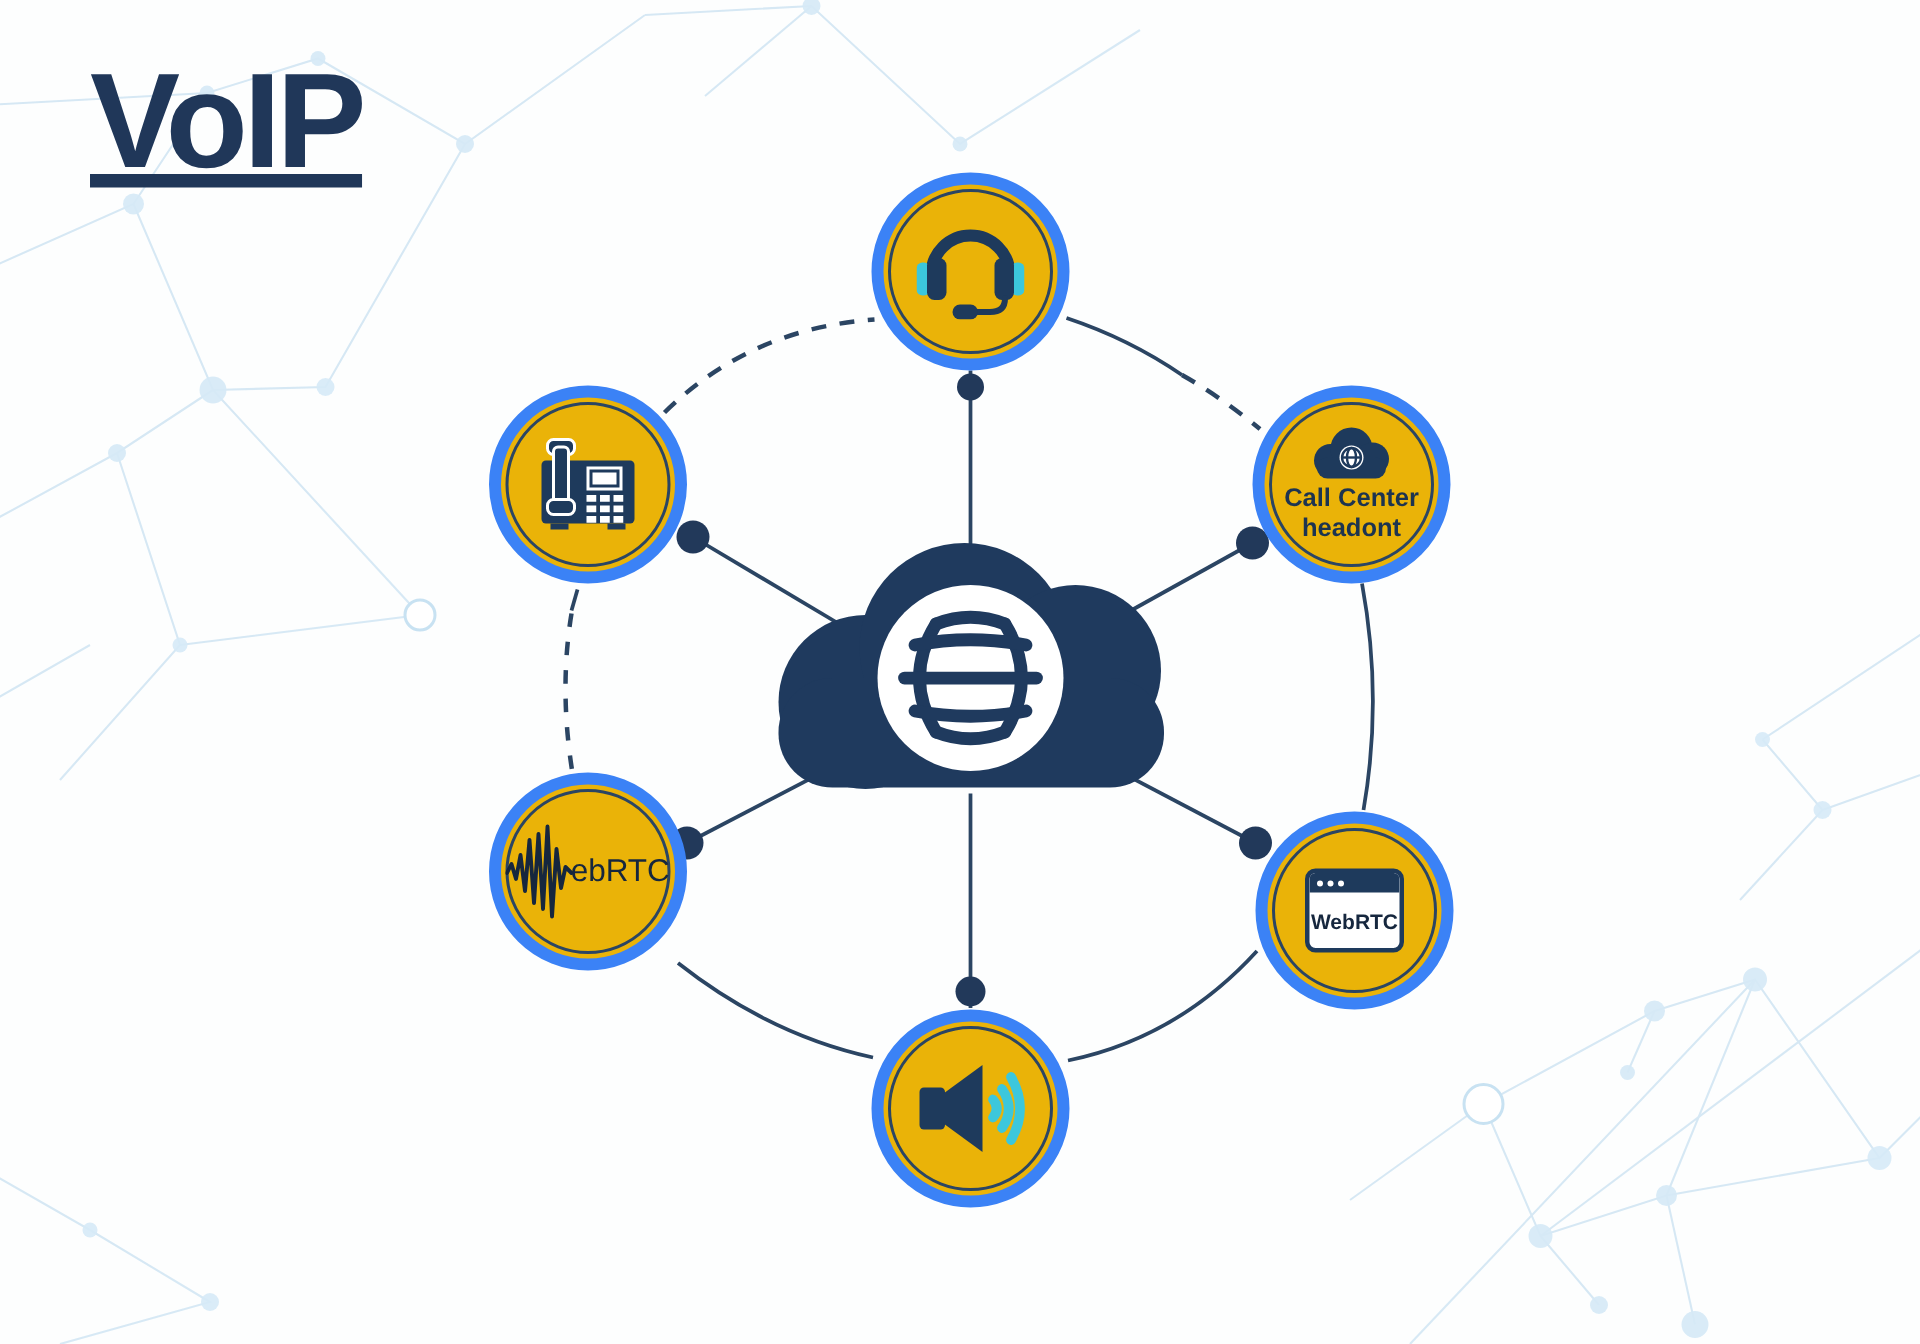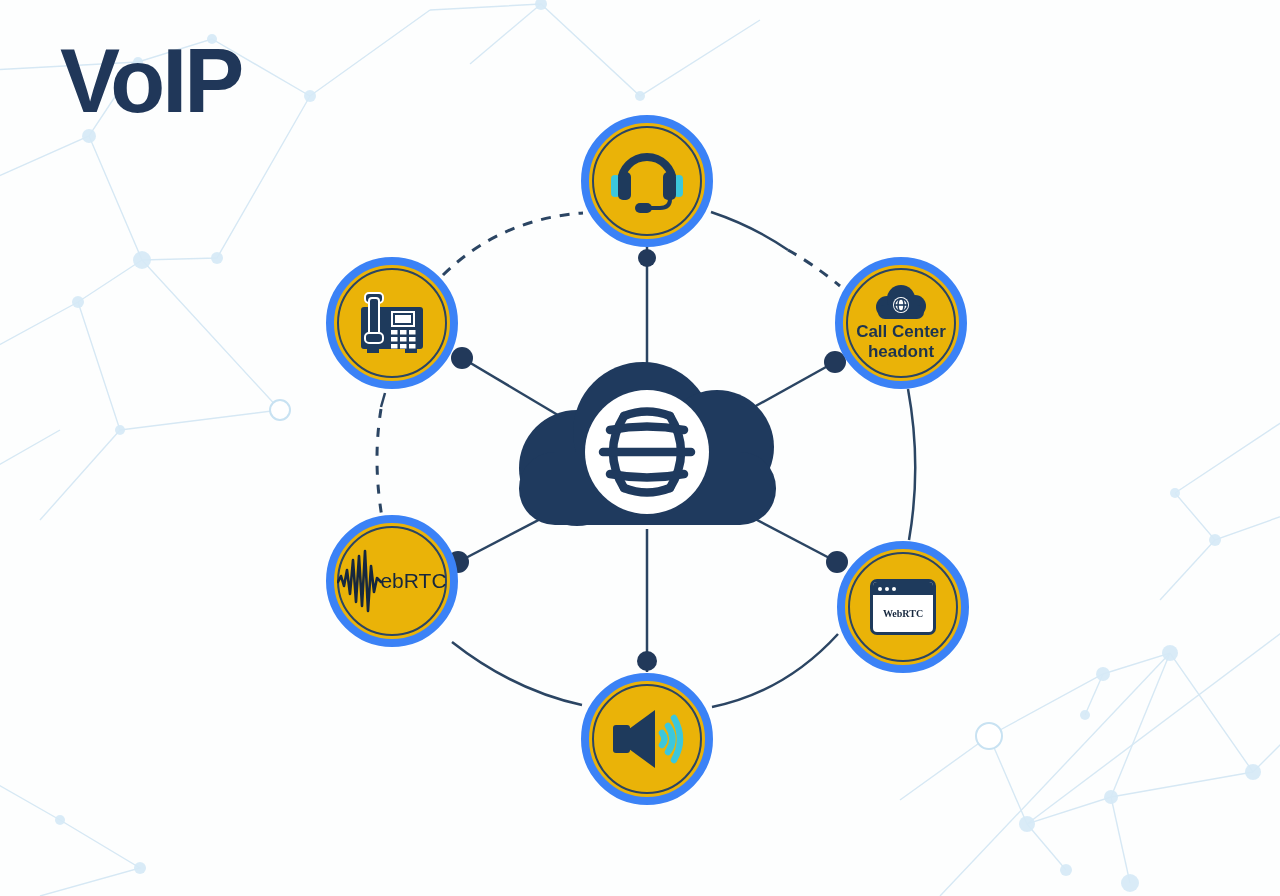--- a/index.html
+++ b/index.html
@@ -8,21 +8,21 @@
     background:#fdfefe;
     font-family:"Liberation Sans", sans-serif;
     position:relative;
   }
   .canvas{position:absolute;inset:0;width:1280px;height:896px;}
   .layer{position:absolute;left:0;top:0;width:1280px;height:896px;pointer-events:none;}
 
   .page-title{
     position:absolute;left:60px;top:36px;
     font-size:90px;font-weight:bold;letter-spacing:-3px;
-    color:#203759;margin:0;line-height:1;
+    color:#203759;margin:0;line-height:1;text-decoration:underline;
   }
 
   
   .node{
     position:absolute;width:132px;height:132px;border-radius:50%;
     border:8px solid #3b82f6;background:#eab308;box-sizing:border-box;
     display:flex;align-items:center;justify-content:center;
   }
   .node::before{
     content:"";position:absolute;inset:3px;border:2px solid #2b4563;border-radius:50%;
@@ -39,21 +39,21 @@
   .cc-label{font-size:17px;font-weight:600;color:#1d3450;line-height:1.15;text-align:center;}
   .wf-row{display:flex;flex-direction:row;align-items:center;}
   .wf-label{font-size:21px;font-weight:500;color:#16273e;margin-left:-5px;letter-spacing:0;}
 
   
   .browser-window{width:66px;height:56px;border:3px solid #1e3a5c;border-radius:7px;
     box-sizing:border-box;background:#fff;overflow:hidden;display:flex;flex-direction:column;}
   .browser-titlebar{height:13px;background:#1e3a5c;display:flex;align-items:center;gap:3px;padding-left:5px;flex:0 0 auto;}
   .browser-dot{width:4px;height:4px;border-radius:50%;background:#ffffff;}
   .browser-body{flex:1;display:flex;align-items:center;justify-content:center;}
-  .browser-label{font-size:10px;font-weight:700;color:#16273e;font-family:Liberation Serif, serif;}
+  .browser-label{font-size:14px;font-weight:700;color:#16273e;}
 </style>
 </head>
 <body>
 
 <div class="canvas">
 
   <svg class="layer" viewBox="0 0 1280 896">
     <g stroke="#cde3f2" stroke-width="1.4" fill="none" opacity="0.8">
       <path d="M -10 70 L 138 62 L 212 39 L 310 96 L 430 10"></path>
       <path d="M 138 62 L 89 136 L -10 180"></path>

